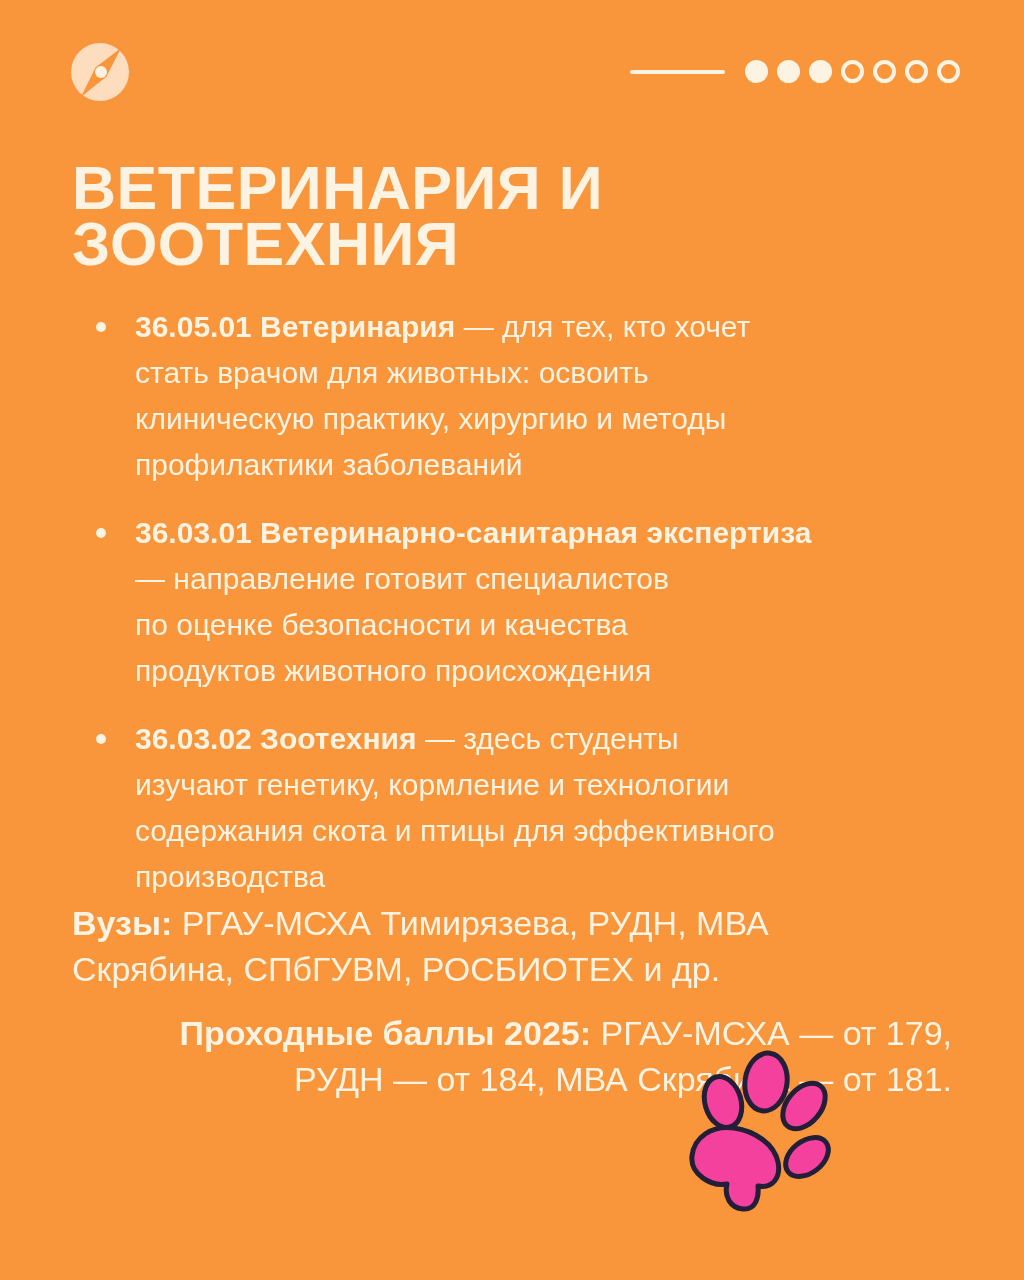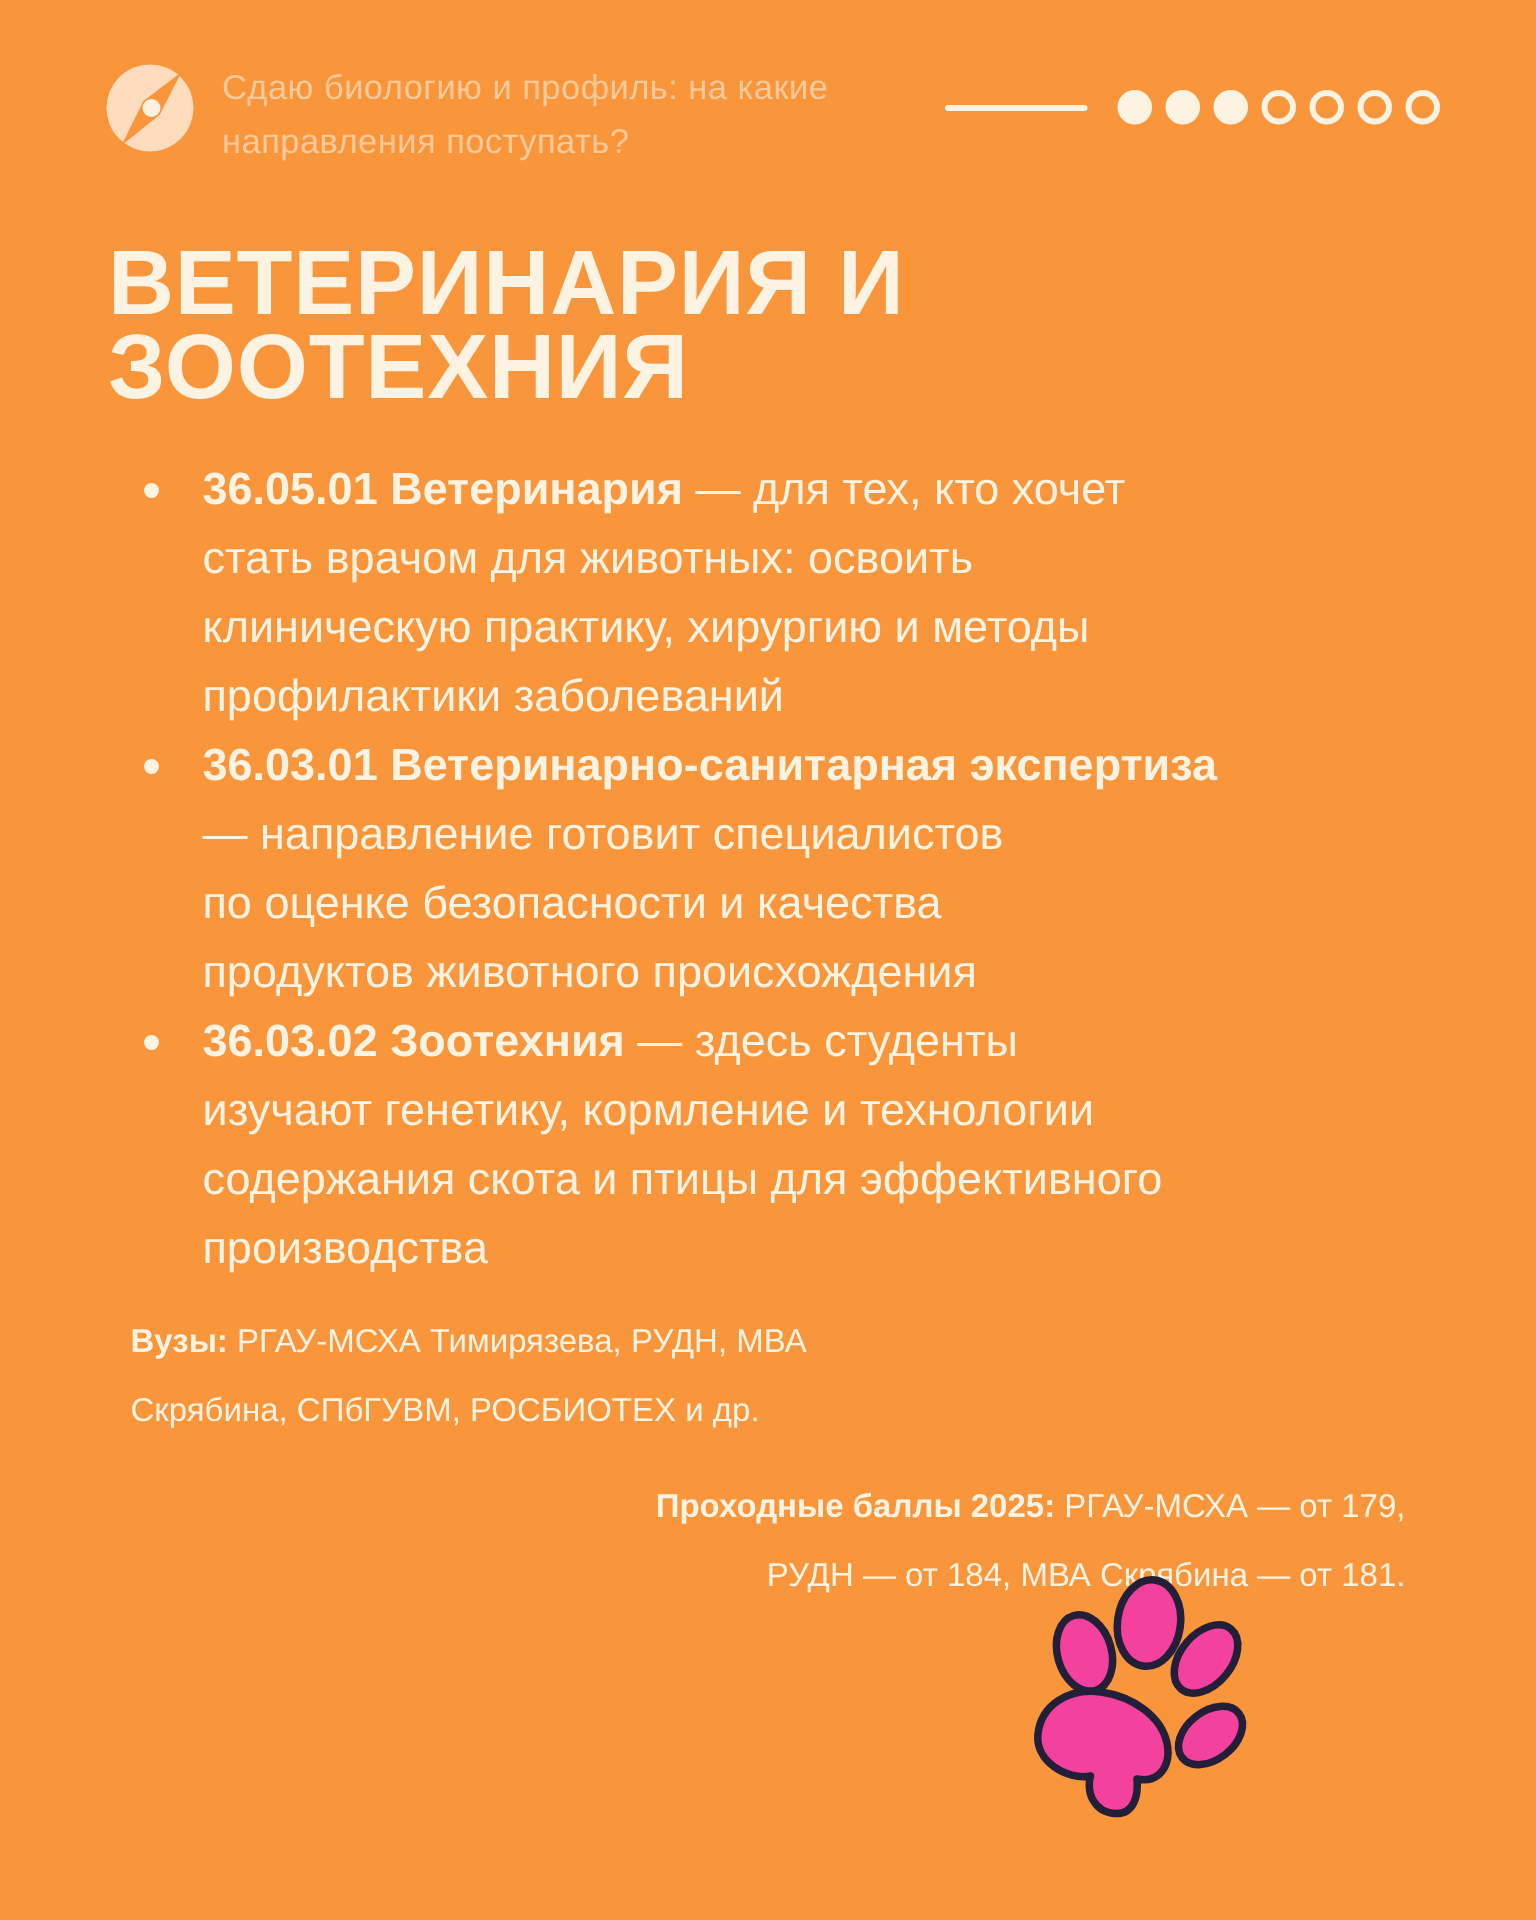--- a/index.html
+++ b/index.html
@@ -50,50 +50,47 @@
     margin:0;font-size:61px;line-height:56px;font-weight:700;
     letter-spacing:0.5px;color:var(--cream);
   }
 
   
   .bullets{list-style:none;margin:32px 0 0 0;padding:0;}
   .bullets li{
     position:relative;padding-left:63px;
     font-size:30px;line-height:46px;
     white-space:pre-line;
+    margin-top:22px;
   }
   .bullets li::before{
     content:"";position:absolute;left:24px;top:18px;
     width:10px;height:10px;border-radius:50%;background:var(--cream);
   }
   .b{font-weight:700;}
 
   .para{
-    margin:15px;font-size:22px;line-height:46px;
+    margin:0;font-size:34px;line-height:46px;
     white-space:pre-line;
   }
   .para.scores{margin-top:18px;text-align:right;}
 
   .paw{position:absolute;left:686px;top:1044px;}
 </style>
 </head>
 <body>
 
 <div class="page">
 
   <header class="header">
     <svg class="logo" width="60" height="60" viewBox="0 0 60 60">
       <circle cx="30" cy="30" r="29" fill="rgba(255,250,242,0.72)"></circle>
       <polygon points="51,6 36.5,34.5 11,55 25.5,25.5" fill="#F9953A"></polygon>
       <circle cx="31" cy="30" r="6" fill="rgba(255,250,242,0.9)"></circle>
     </svg>
-    <div class="header-text">
-      <span>Сдаю биологию и профиль: на какие</span>
-      <span>направления поступать?</span>
-    </div>
     <div class="progress">
       <div class="progress-line"></div>
       <div class="progress-dots">
           <div class="dot filled"></div>
           <div class="dot filled"></div>
           <div class="dot filled"></div>
           <div class="dot"></div>
           <div class="dot"></div>
           <div class="dot"></div>
           <div class="dot"></div>

